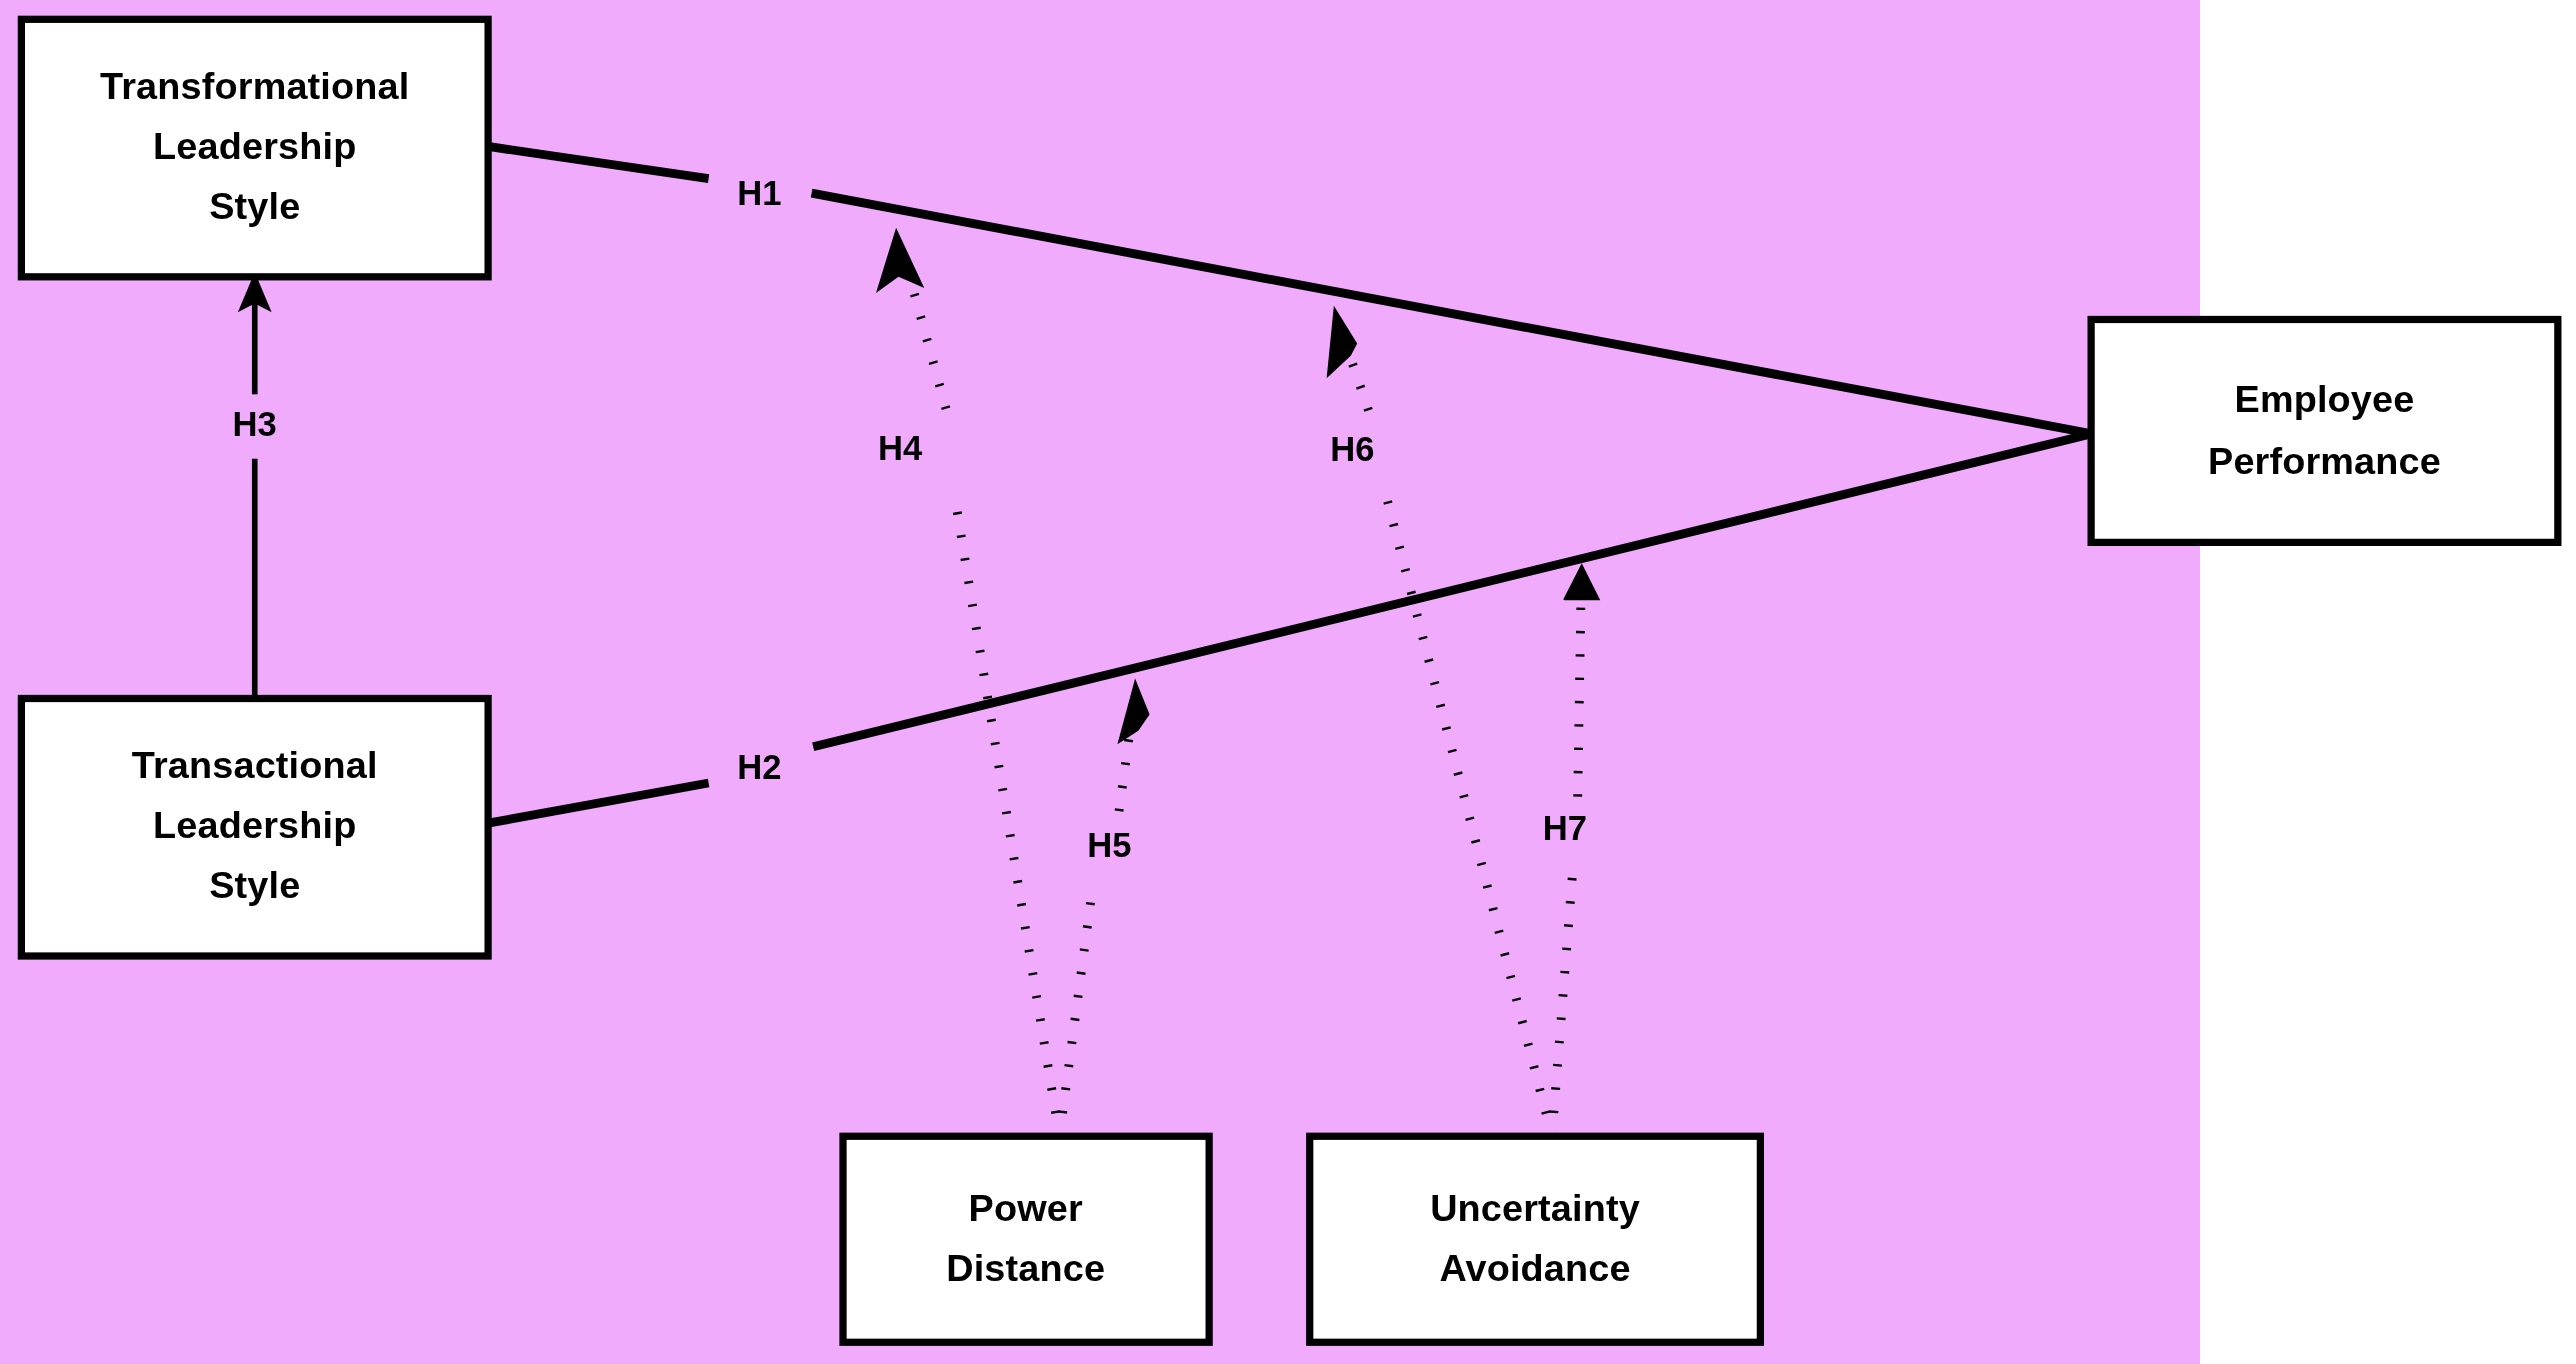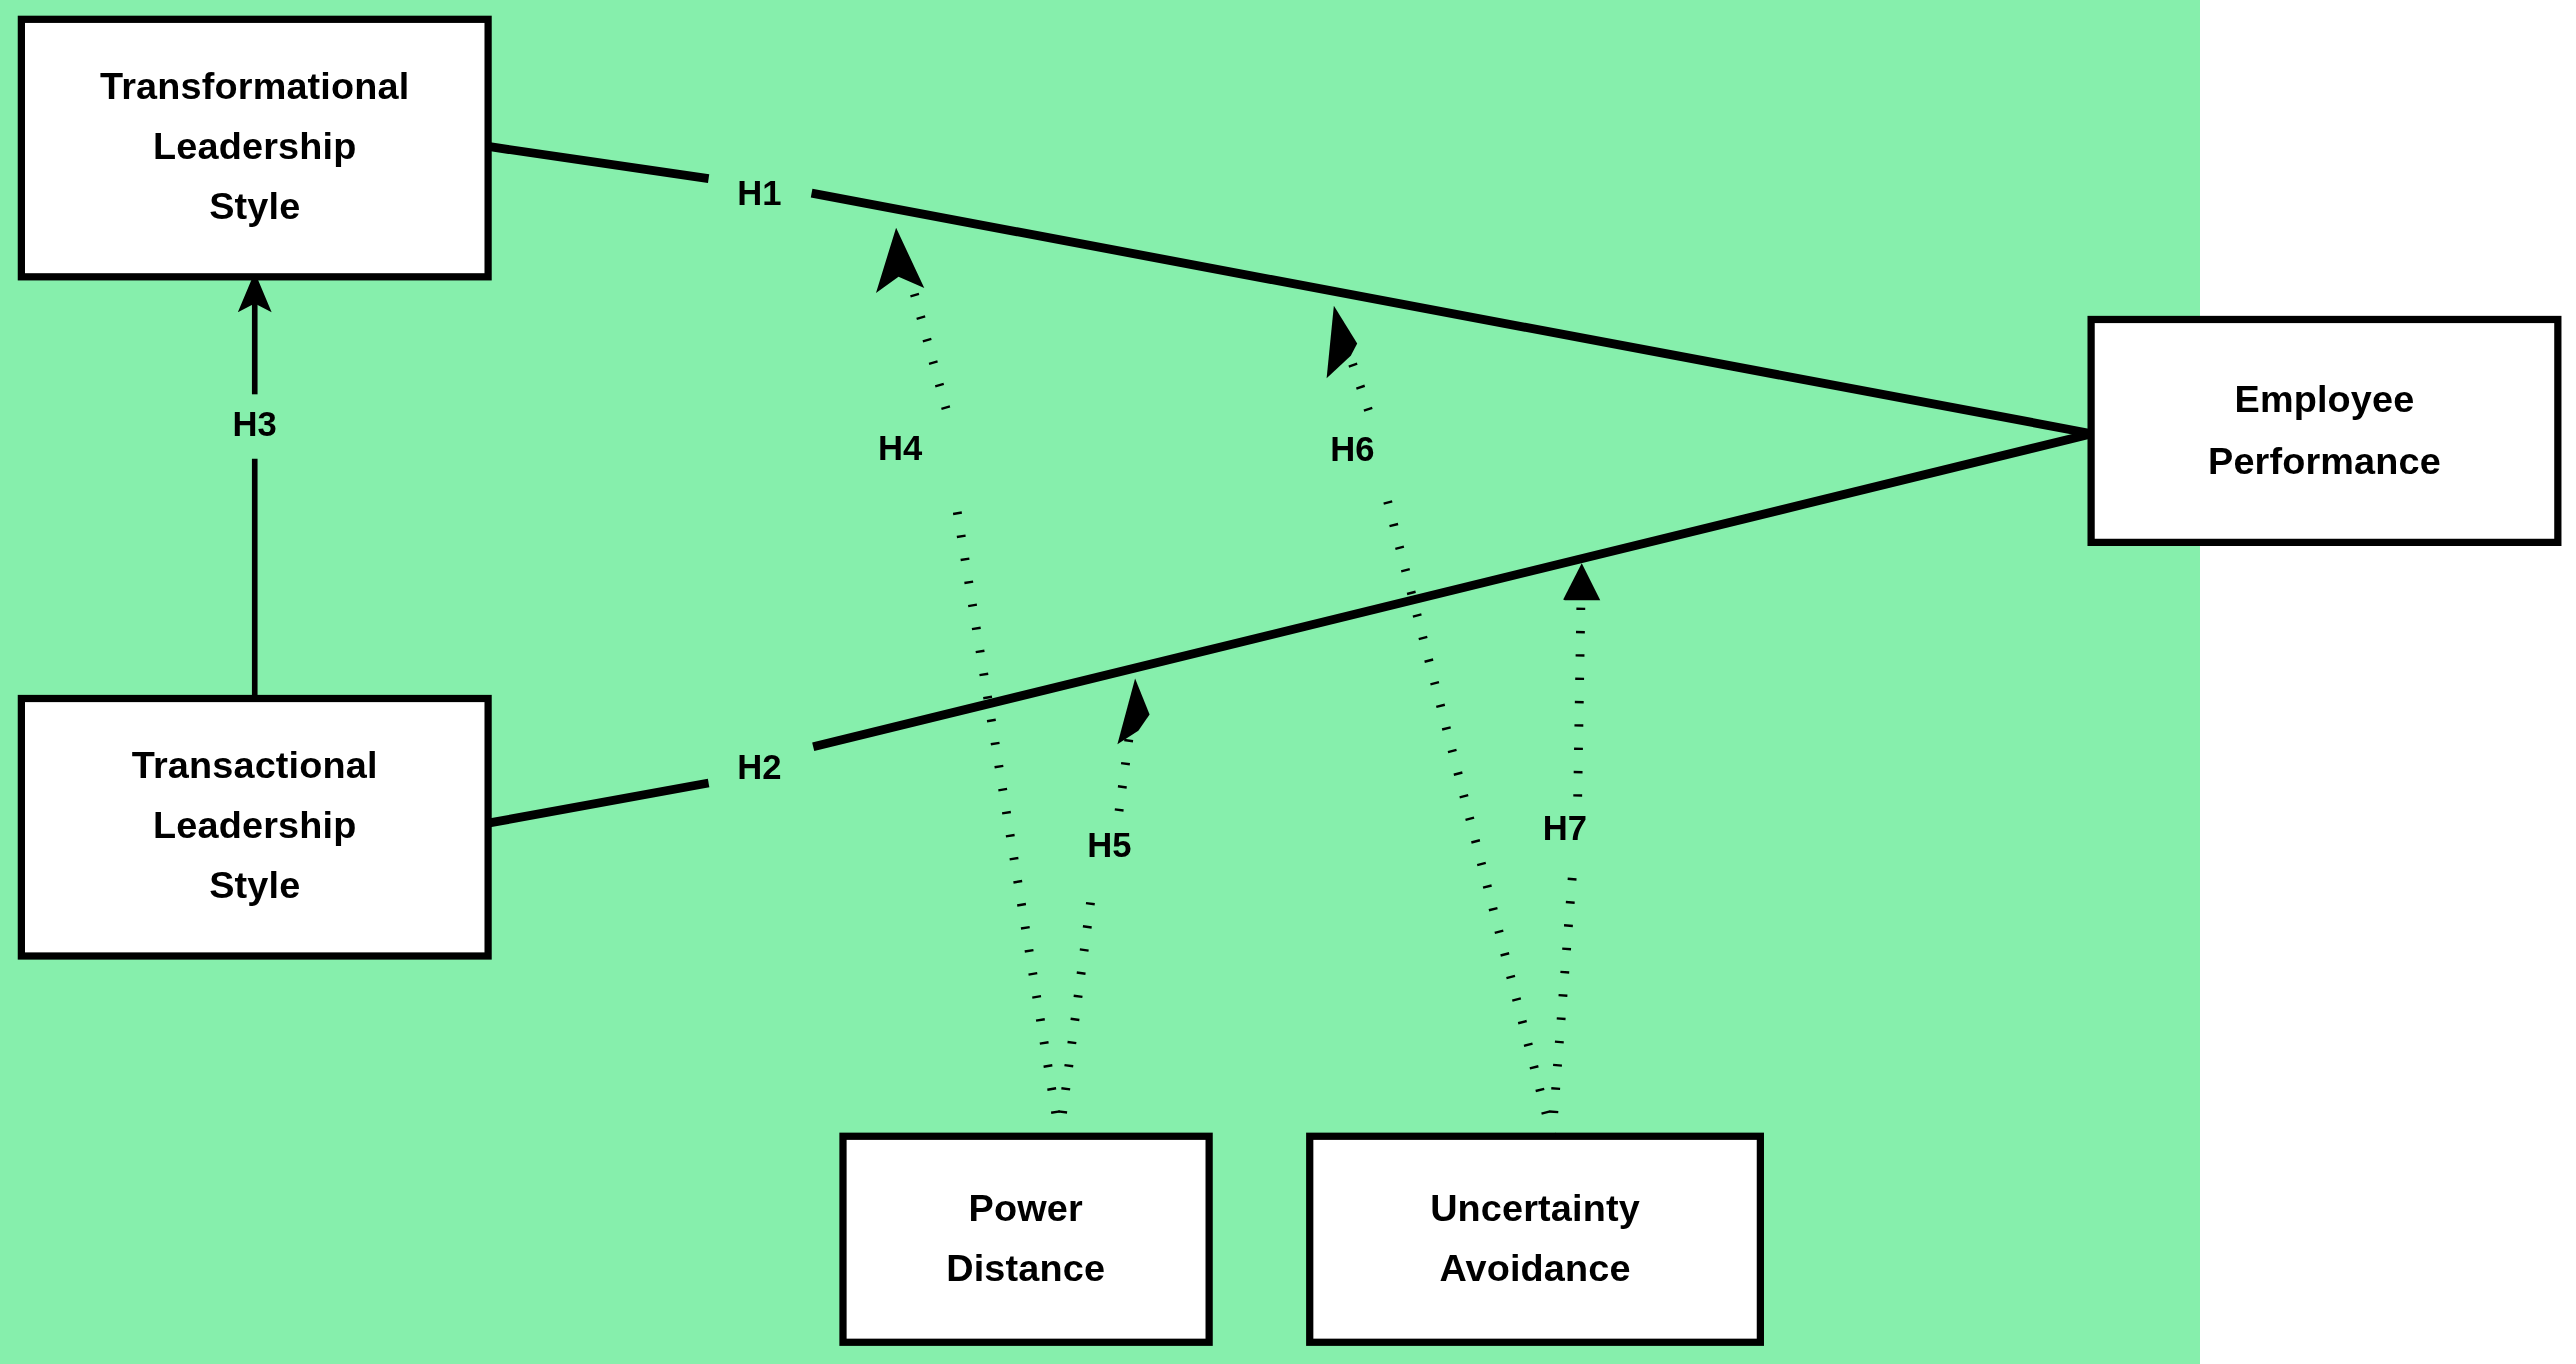--- a/index.html
+++ b/index.html
@@ -11,21 +11,21 @@
   body {
     width: 2576px;
     height: 1364px;
     font-family: "Liberation Sans", sans-serif;
     overflow: hidden;
   }
   #diagram-root {
     position: relative;
     width: 2200px;
     height: 1364px;
-    background: #86efac;
+    background: #f0abfc;
   }
   svg#model-svg {
     position: absolute;
     top: 0;
     left: 0;
     width: 2576px;
     height: 1364px;
     display: block;
   }
   .construct-box {

